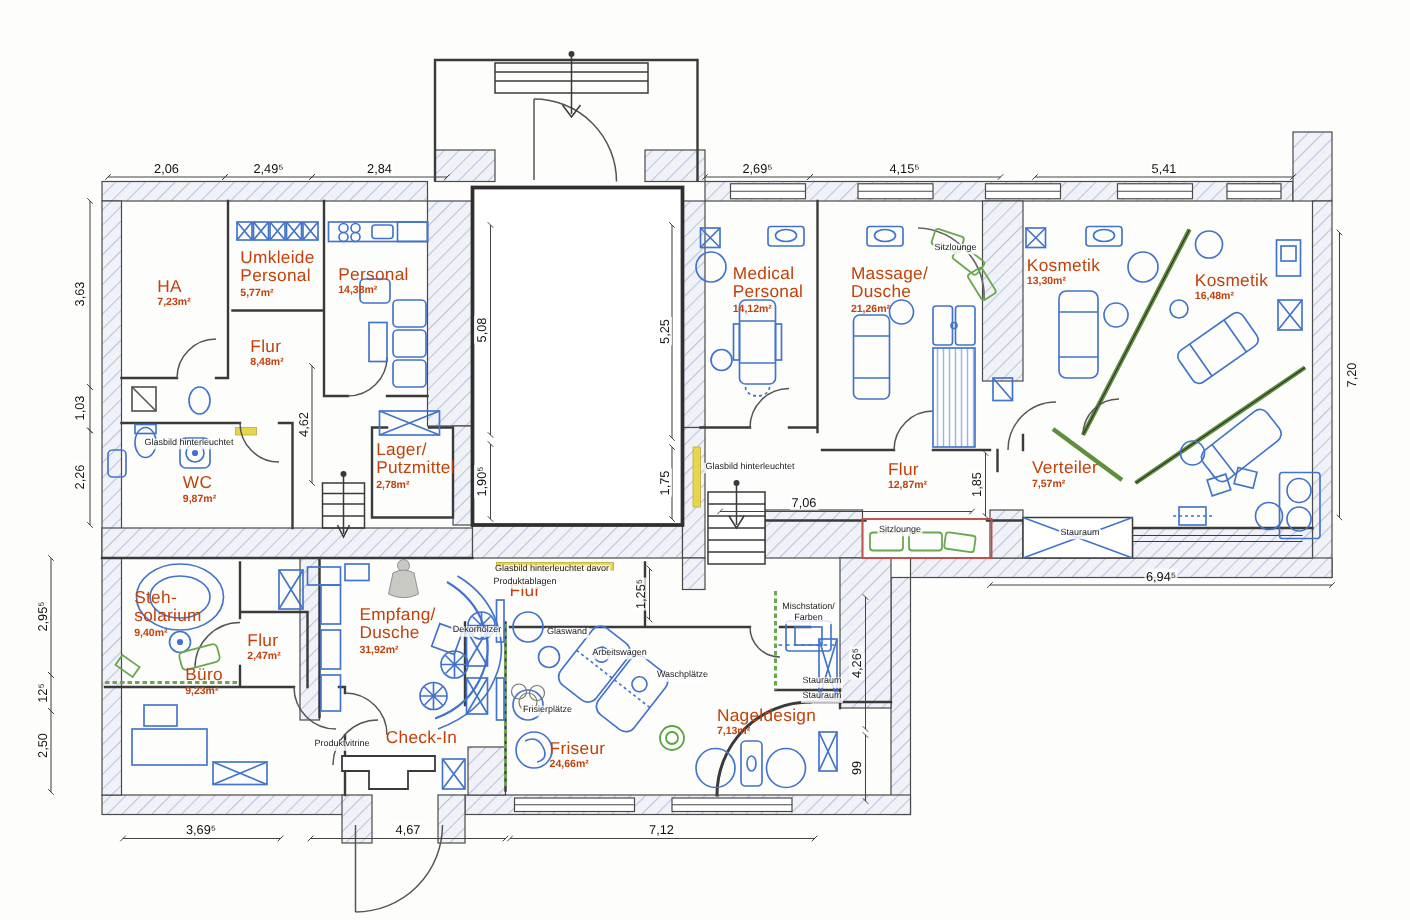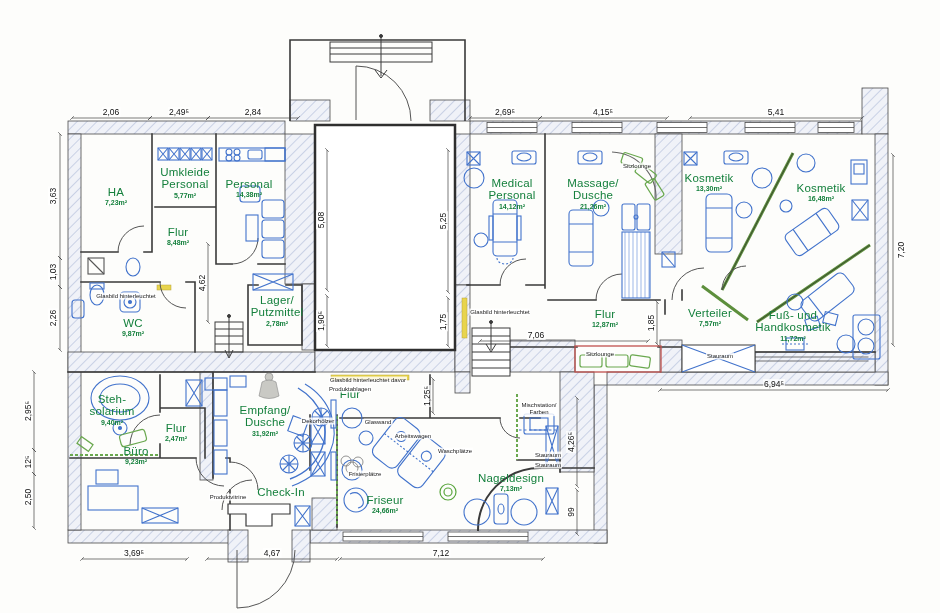--- a/index.html
+++ b/index.html
@@ -1,18 +1,18 @@
 <!DOCTYPE html>
 <html><head>
 <meta charset="utf-8">
 <style>
   html,body{margin:0;padding:0;background:#ffffff}
   #plan{position:relative;width:940px;height:613px;background:#fdfdfb;font-family:"Liberation Sans",sans-serif;overflow:hidden}
   #plan > svg{position:absolute;left:0;top:0}
-  .rl{position:absolute;transform:translate(-50%,-50%);text-align:center;line-height:1.08;color:#15803d;z-index:3}
+  .rl{position:absolute;transform:translate(-50%,-50%);text-align:left;line-height:1.08;color:#c2410c;z-index:3}
   .rn{display:block;font-size:11.5px;white-space:pre-line;letter-spacing:.2px}
   .ra{display:block;font-size:7px;font-weight:700;margin-top:1px}
   .an{position:absolute;transform:translate(-50%,-50%);font-size:6px;color:#222;background:rgba(255,255,255,.82);padding:0 1px;white-space:pre-line;text-align:center;line-height:1.15;z-index:3}
   .dm{position:absolute;transform:translate(-50%,-50%);font-size:8.5px;color:#111;background:rgba(255,255,255,.75);padding:0 1px;z-index:2;white-space:nowrap}
   .dm.v{transform:translate(-50%,-50%) rotate(-90deg)}
 </style>
 </head>
 <body>
 
 <div id="plan">
@@ -463,25 +463,20 @@
       <span class="ra">16,48m²</span>
     </div>
 <div class="rl" style="left:605px;top:318px">
       <span class="rn">Flur</span>
       <span class="ra">12,87m²</span>
     </div>
 <div class="rl" style="left:710px;top:317px">
       <span class="rn">Verteiler</span>
       <span class="ra">7,57m²</span>
     </div>
-<div class="rl" style="left:793px;top:326px">
-      <span class="rn">Fuß- und
-Handkosmetik</span>
-      <span class="ra">11,72m²</span>
-    </div>
 
 <div class="an" style="left:126px;top:296px">Glasbild hinterleuchtet</div>
 <div class="an" style="left:500px;top:312px">Glasbild hinterleuchtet</div>
 <div class="an" style="left:368px;top:380px">Glasbild hinterleuchtet davor</div>
 <div class="an" style="left:350px;top:389px">Produktablagen</div>
 <div class="an" style="left:228px;top:497px">Produktvitrine</div>
 <div class="an" style="left:318px;top:421px">Dekorhölzer</div>
 <div class="an" style="left:378px;top:422px">Glaswand</div>
 <div class="an" style="left:413px;top:436px">Arbeitswagen</div>
 <div class="an" style="left:455px;top:451px">Waschplätze</div>

